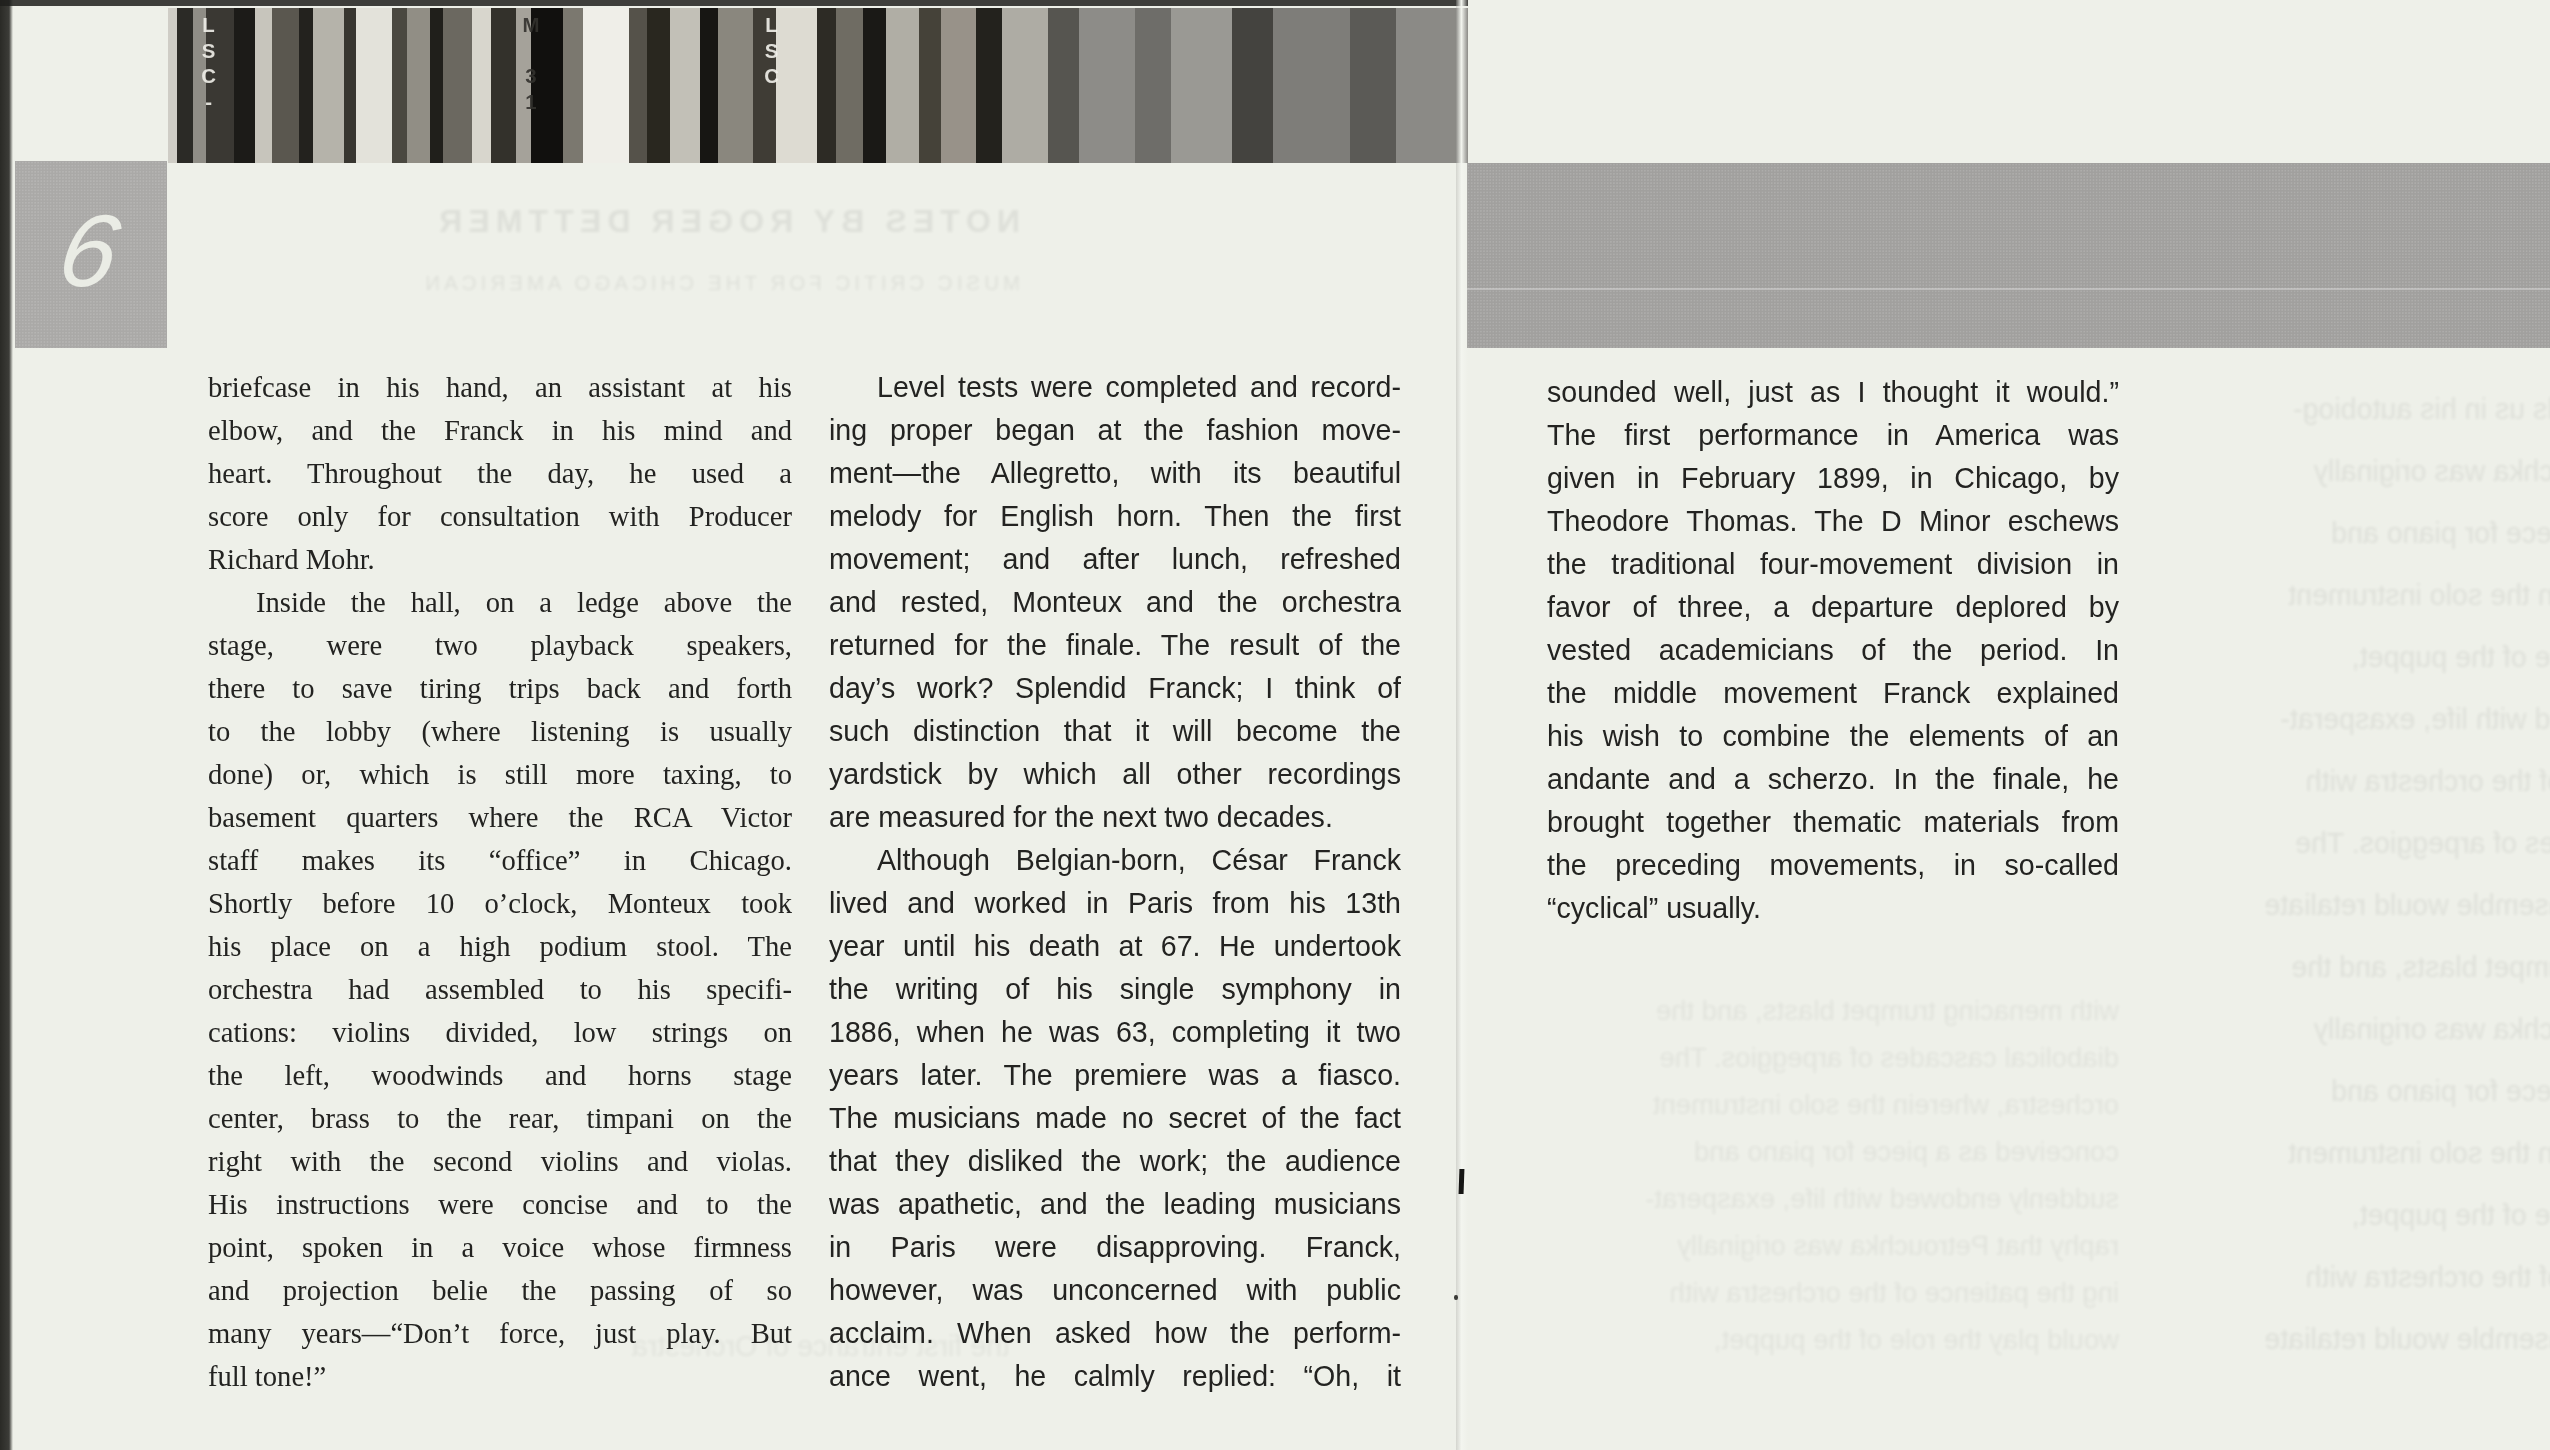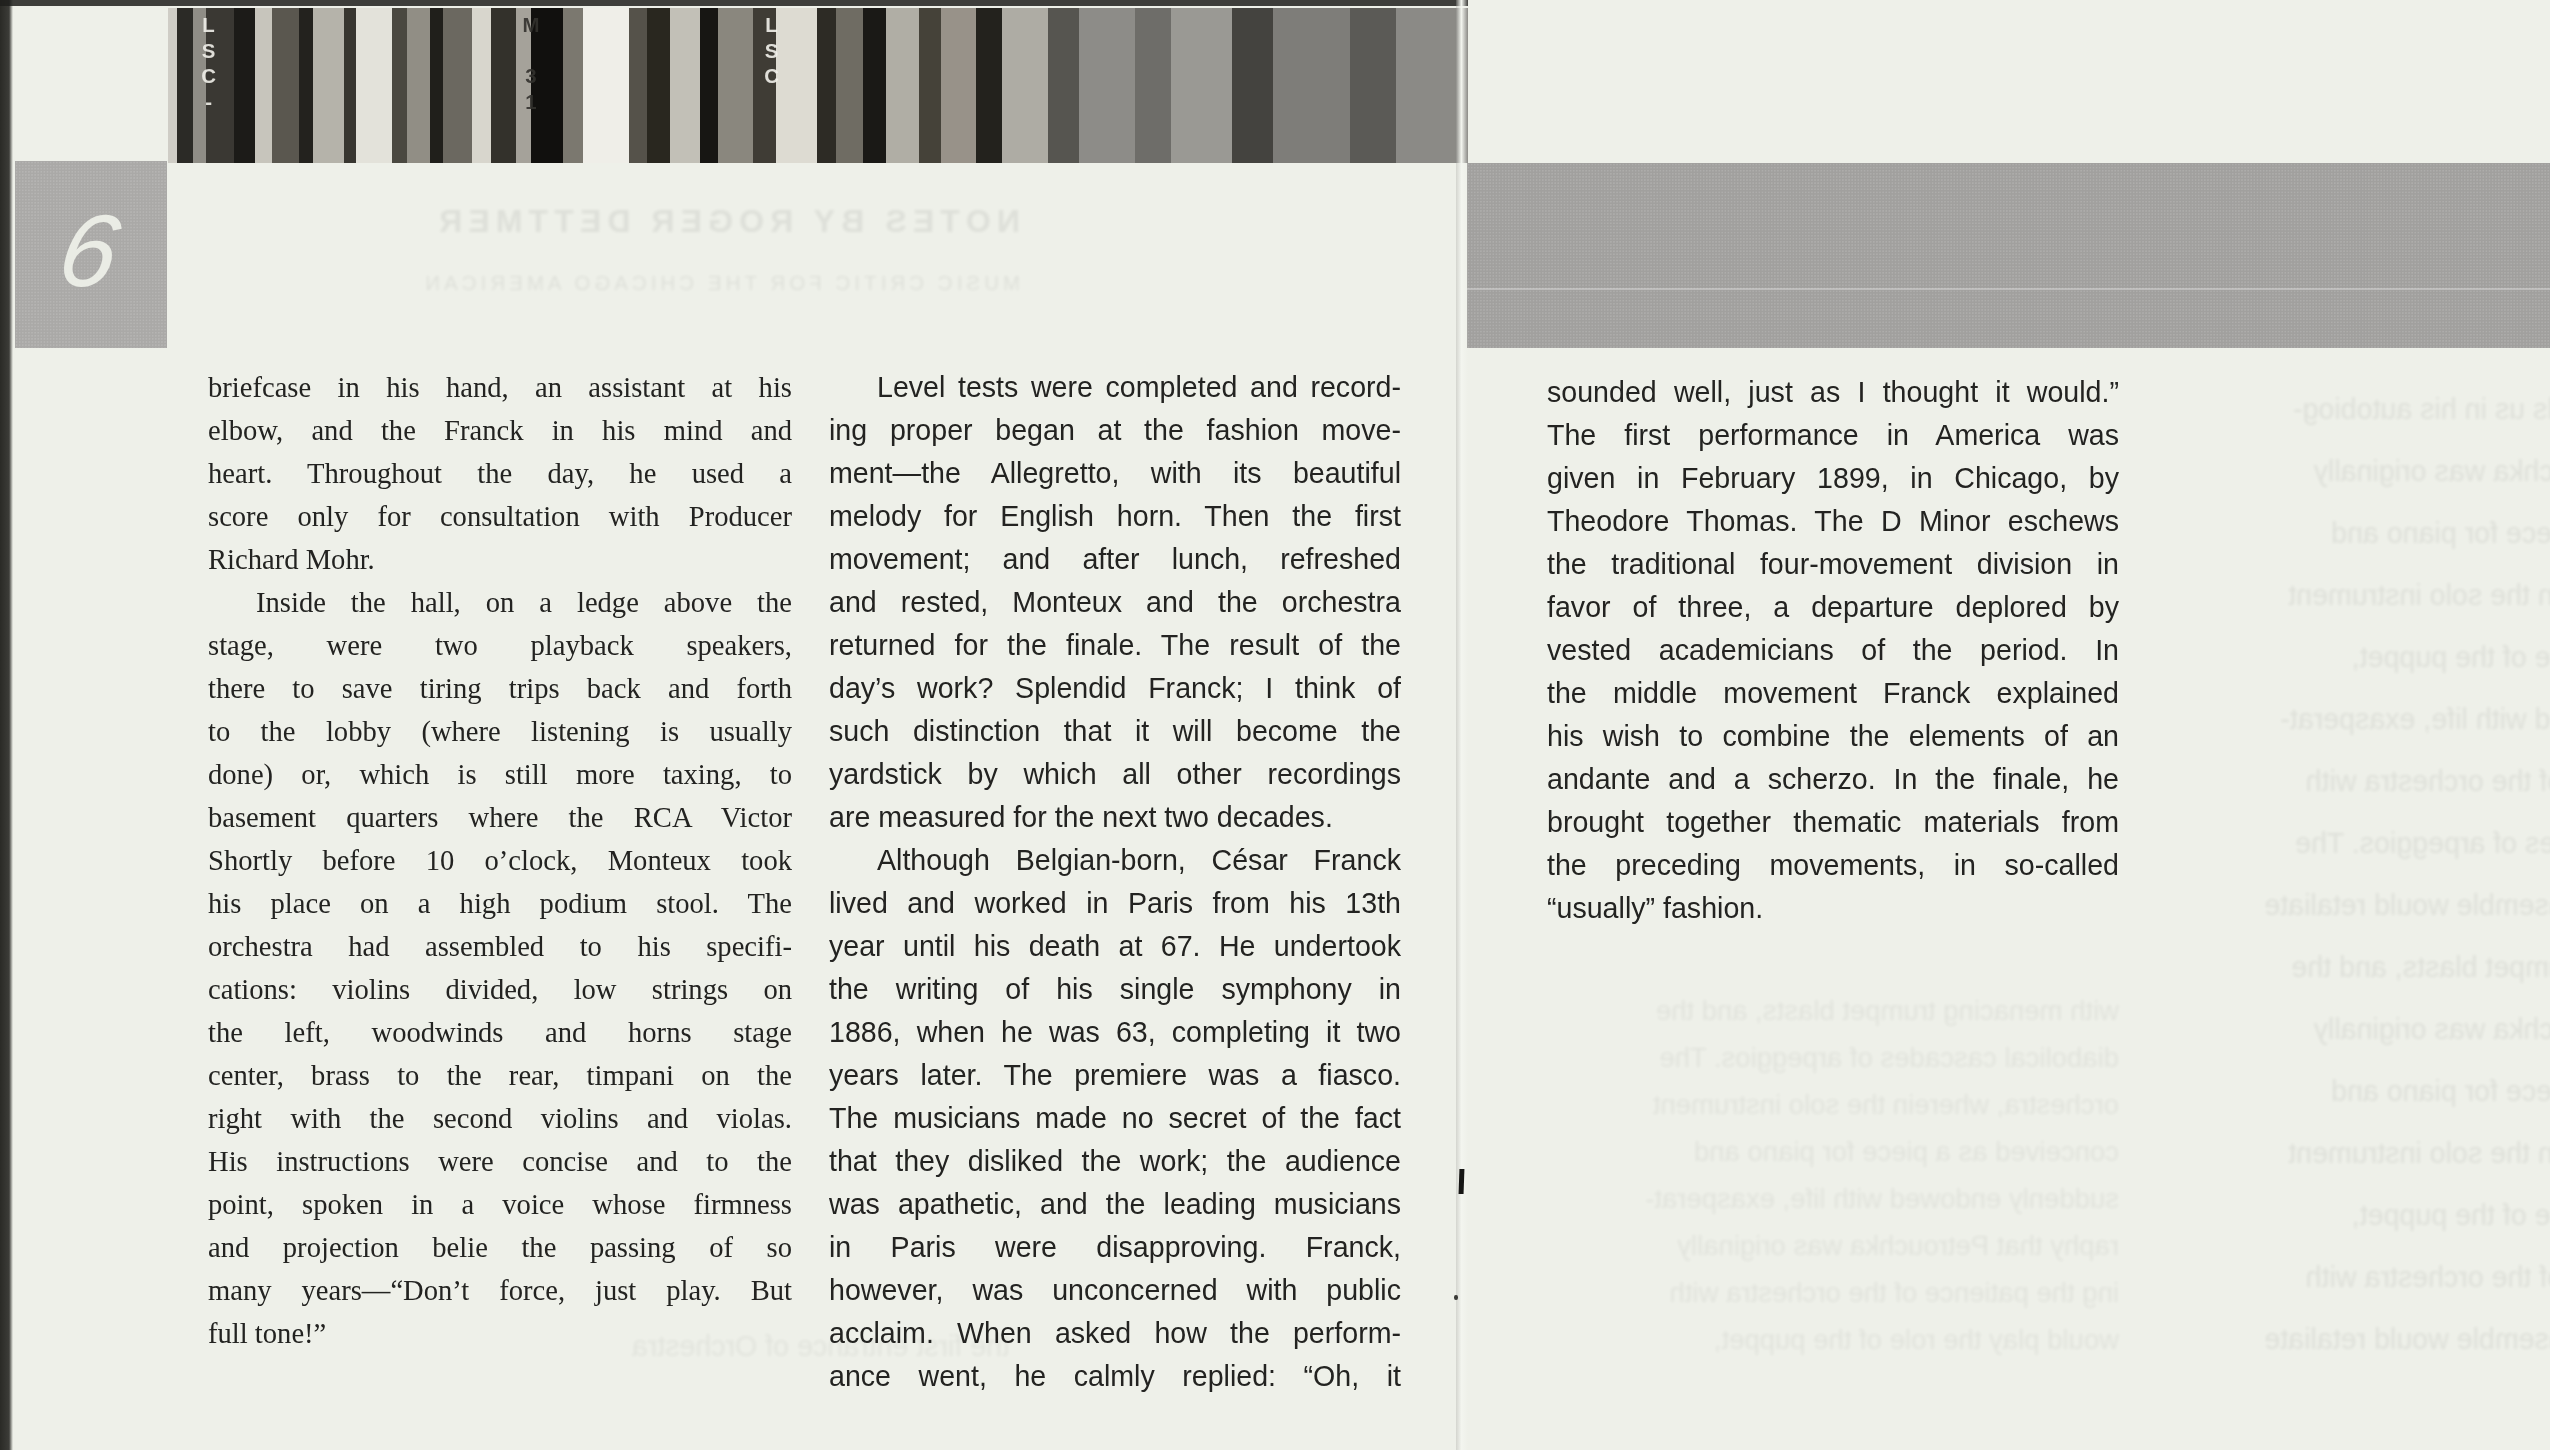--- a/index.html
+++ b/index.html
@@ -125,20 +125,21 @@
       <div class="tline">elbow, and the Franck in his mind and</div>
       <div class="tline">heart. Throughout the day, he used a</div>
       <div class="tline">score only for consultation with Producer</div>
       <div class="tline end">Richard Mohr.</div>
       <div class="tline ind">Inside the hall, on a ledge above the</div>
       <div class="tline">stage, were two playback speakers,</div>
       <div class="tline">there to save tiring trips back and forth</div>
       <div class="tline">to the lobby (where listening is usually</div>
       <div class="tline">done) or, which is still more taxing, to</div>
       <div class="tline">basement quarters where the RCA Victor</div>
+      <div class="tline">staff makes its “office” in Chicago.</div>
       <div class="tline">Shortly before 10 o’clock, Monteux took</div>
       <div class="tline">his place on a high podium stool. The</div>
       <div class="tline">orchestra had assembled to his specifi-</div>
       <div class="tline">cations: violins divided, low strings on</div>
       <div class="tline">the left, woodwinds and horns stage</div>
       <div class="tline">center, brass to the rear, timpani on the</div>
       <div class="tline">right with the second violins and violas.</div>
       <div class="tline">His instructions were concise and to the</div>
       <div class="tline">point, spoken in a voice whose firmness</div>
       <div class="tline">and projection belie the passing of so</div>
@@ -177,21 +178,21 @@
       <div class="tline">given in February 1899, in Chicago, by</div>
       <div class="tline">Theodore Thomas. The D Minor eschews</div>
       <div class="tline">the traditional four-movement division in</div>
       <div class="tline">favor of three, a departure deplored by</div>
       <div class="tline">vested academicians of the period. In</div>
       <div class="tline">the middle movement Franck explained</div>
       <div class="tline">his wish to combine the elements of an</div>
       <div class="tline">andante and a scherzo. In the finale, he</div>
       <div class="tline">brought together thematic materials from</div>
       <div class="tline">the preceding movements, in so-called</div>
-      <div class="tline end">“usually” fashion.</div>
+      <div class="tline end">“cyclical” usually.</div>
     </div>
 
   <div class="ghost ghost-col">
       <div class="gline">gor Stravinsky tells us in his autobiog-</div>
       <div class="gline">raphy that Petrouchka was originally</div>
       <div class="gline">conceived as a piece for piano and</div>
       <div class="gline">orchestra, wherein the solo instrument</div>
       <div class="gline">would play the role of the puppet,</div>
       <div class="gline">suddenly endowed with life, exasperat-</div>
       <div class="gline">ing the patience of the orchestra with</div>

